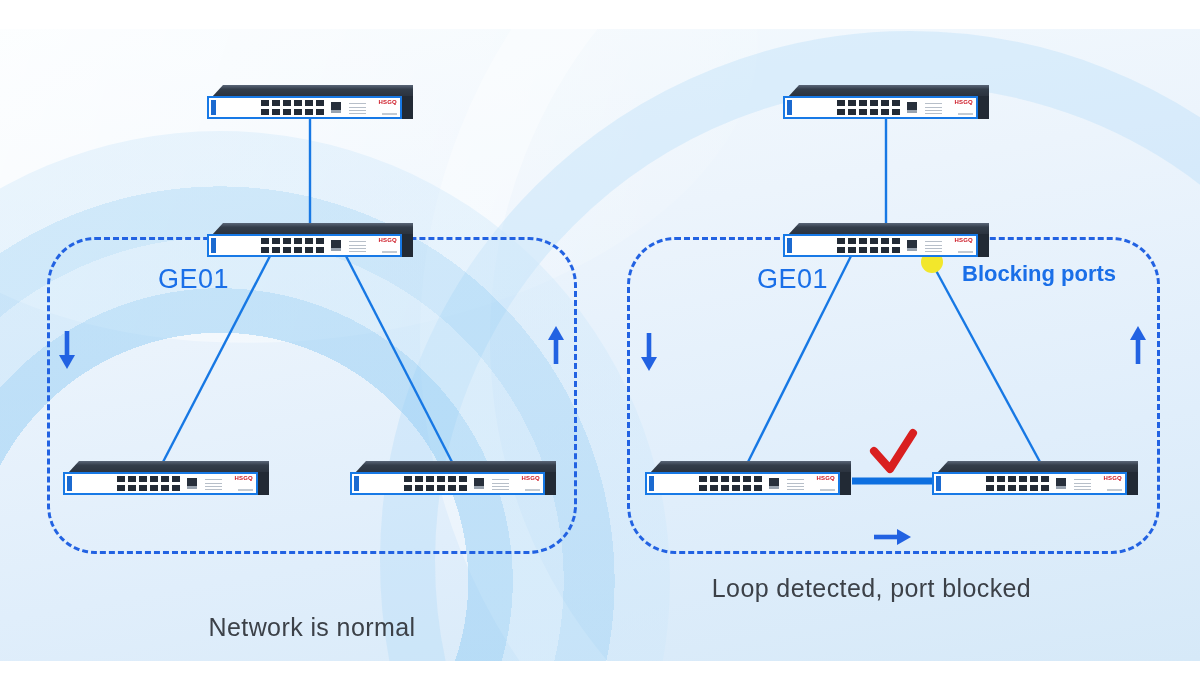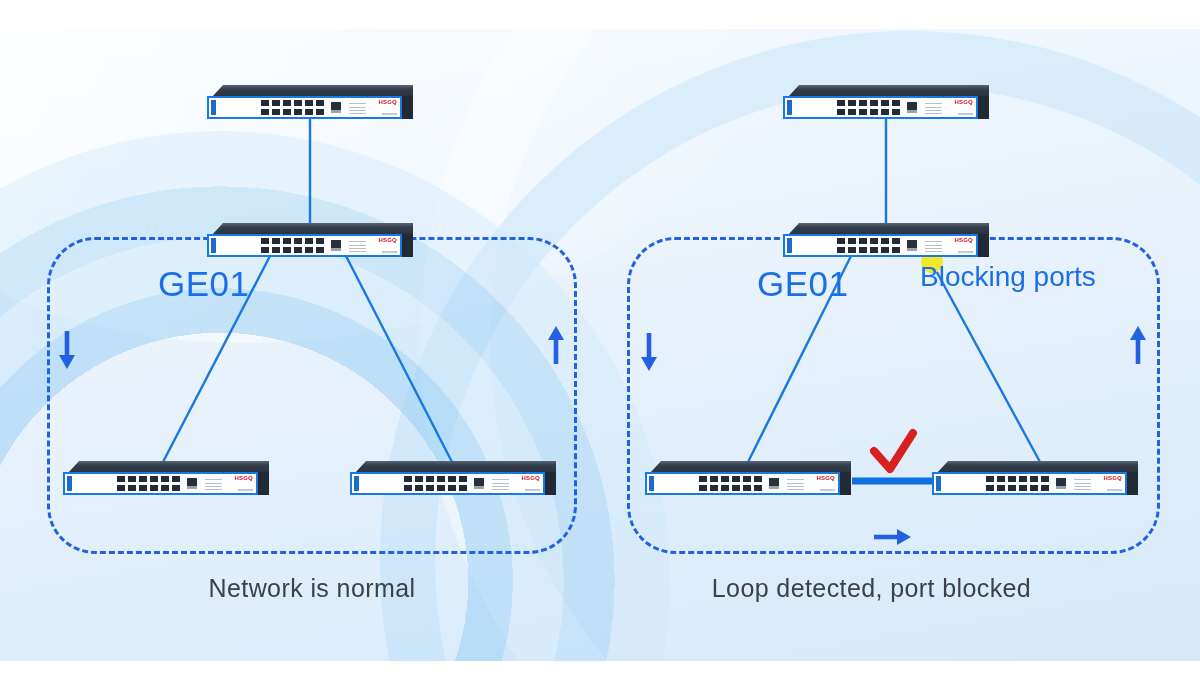--- a/index.html
+++ b/index.html
@@ -87,30 +87,30 @@
   #sw-l-mid{left:207px;top:223px;}
   #sw-l-b1{left:63px;top:461px;}
   #sw-l-b2{left:350px;top:461px;}
   #sw-r-top{left:783px;top:85px;}
   #sw-r-mid{left:783px;top:223px;}
   #sw-r-b1{left:645px;top:461px;}
   #sw-r-b2{left:932px;top:461px;}
   
   .port-label{
     position:absolute;z-index:4;color:var(--accent-text,#1a6fe8);
-    font-size:35px;letter-spacing:0.5px;
+    font-size:27px;letter-spacing:0.5px;
   }
   #ge-l{left:158px;top:264px;}
   #ge-r{left:757px;top:264px;}
-  #blocking{position:absolute;z-index:4;left:920px;top:261px;font-size:28px;color:var(--accent-text,#1a6fe8);}
+  #blocking{position:absolute;z-index:4;left:962px;top:261px;font-size:22px;color:var(--accent-text,#1a6fe8);font-weight:bold;}
   .caption{
     position:absolute;z-index:4;top:574px;text-align:center;
     font-size:25px;color:var(--caption,#3c4148);letter-spacing:0.4px;
   }
-  #cap-l{left:47px;width:530px;}
+  #cap-l{left:47px;width:530px;margin-top:39px;}
   #cap-r{left:605px;width:533px;}
 </style>
 </head>
 <body>
 
 <div class="bg">
   <div class="streak"></div>
   <div class="ring-r"></div>
   <div class="ring-r2"></div>
   <div class="fan"></div>

